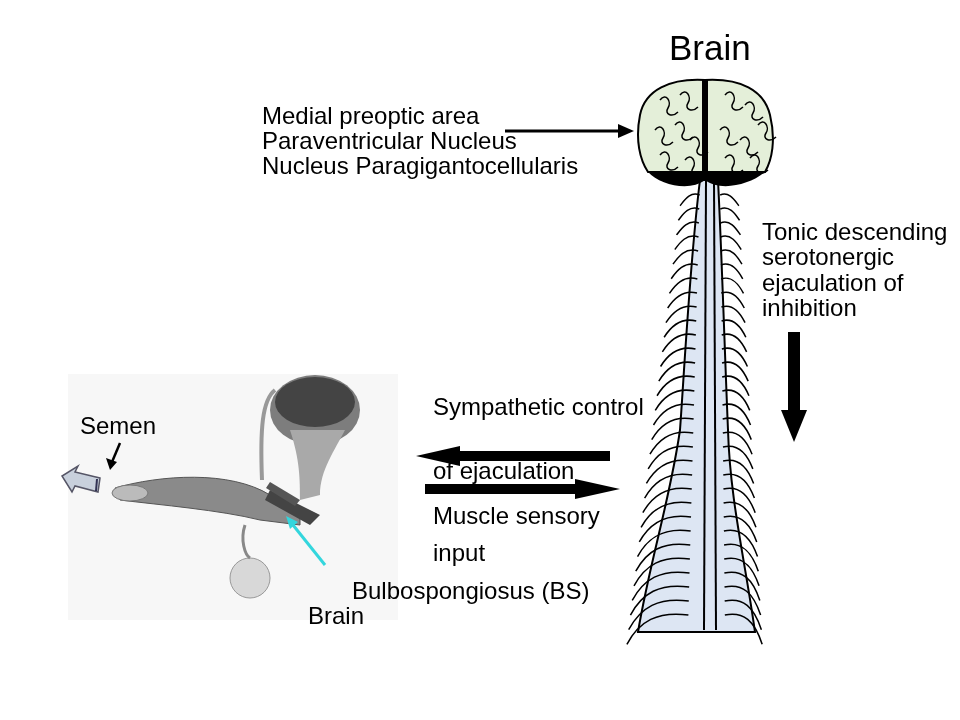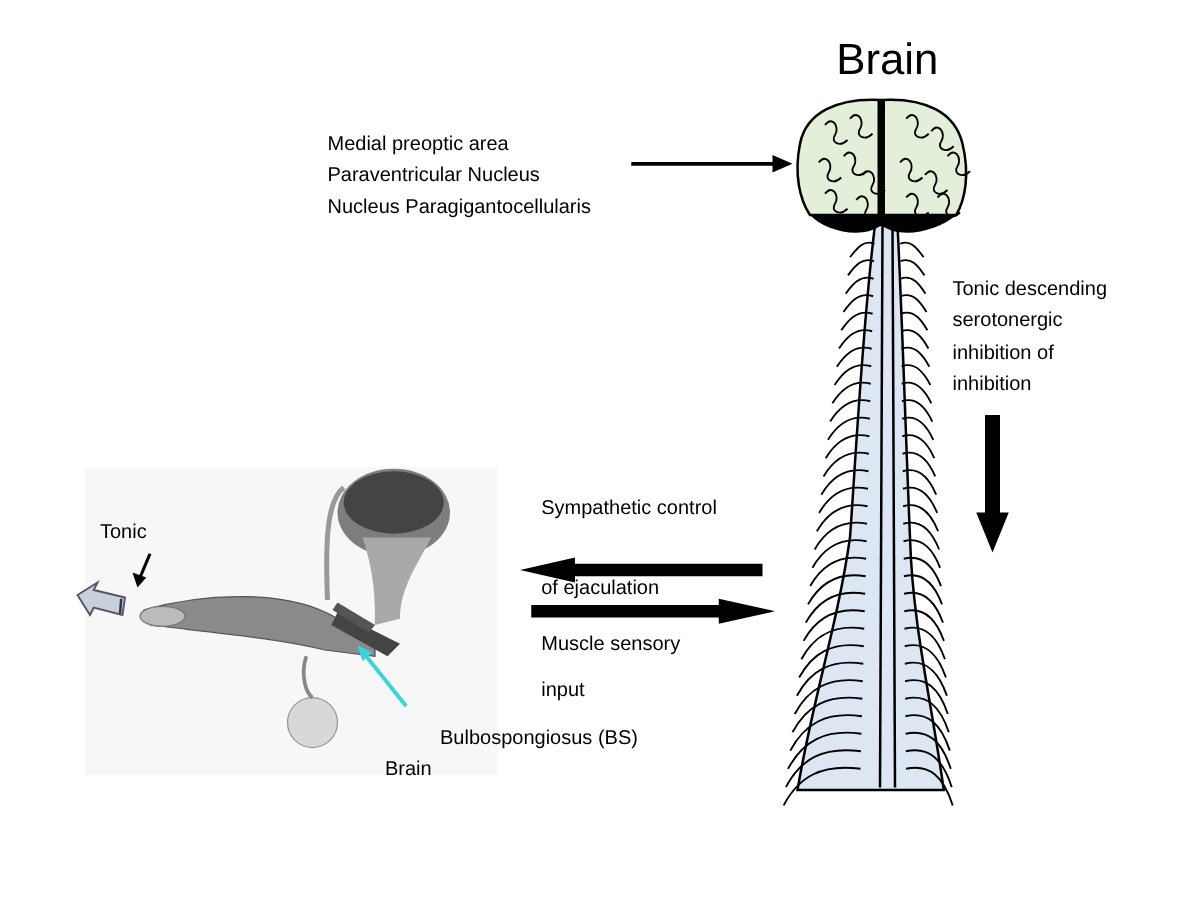--- a/index.html
+++ b/index.html
@@ -1,18 +1,18 @@
 <!DOCTYPE html>
 <html><head>
   <meta charset="utf-8">
   <style>
     html, body { margin: 0; padding: 0; background: #ffffff; }
     body { width: 960px; height: 720px; position: relative; overflow: hidden;
            font-family: "Liberation Sans", sans-serif; color: #000; }
-    .txt { position: absolute; font-size: 16px; line-height: 25px; white-space: nowrap; }
+    .txt { position: absolute; font-size: 24px; line-height: 25px; white-space: nowrap; }
     .title { position: absolute; font-size: 35px; line-height: 40px; }
     svg { position: absolute; left: 0; top: 0; }
   </style>
 </head>
 <body>
 
 <svg width="960" height="720" viewBox="0 0 960 720">
 
   <rect x="68" y="374" width="330" height="246" fill="#f7f7f7"></rect>
 
@@ -161,32 +161,32 @@
 
 <div>
   <div class="txt" style="left:262px; top:103px;">Medial preoptic area</div>
   <div class="txt" style="left:262px; top:128px;">Paraventricular Nucleus</div>
   <div class="txt" style="left:262px; top:153px;">Nucleus Paragigantocellularis</div>
 </div>
 
 <div>
   <div class="txt" style="left:762px; top:219px;">Tonic descending</div>
   <div class="txt" style="left:762px; top:244px;">serotonergic</div>
-  <div class="txt" style="left:762px; top:270px;">inhibition of</div>
+  <div class="txt" style="left:762px; top:270px;">ejaculation of</div>
   <div class="txt" style="left:762px; top:295px;">inhibition</div>
 </div>
 
 <div>
   <div class="txt" style="left:433px; top:394px;">Sympathetic control</div>
   <div class="txt" style="left:433px; top:419px;margin-top:39px;">of ejaculation</div>
 </div>
 
 <div>
   <div class="txt" style="left:433px; top:503px;">Muscle sensory</div>
   <div class="txt" style="left:433px; top:540px;">input</div>
 </div>
 
-<div class="txt" style="left:80px; top:413px;">Tonic</div>
+<div class="txt" style="left:80px; top:413px;">Semen</div>
 
 <div>
   <div class="txt" style="left:308px; top:578px;margin-left:44px;">Bulbospongiosus (BS)</div>
   <div class="txt" style="left:308px; top:603px;">Brain</div>
 </div>
 
 </body></html>

